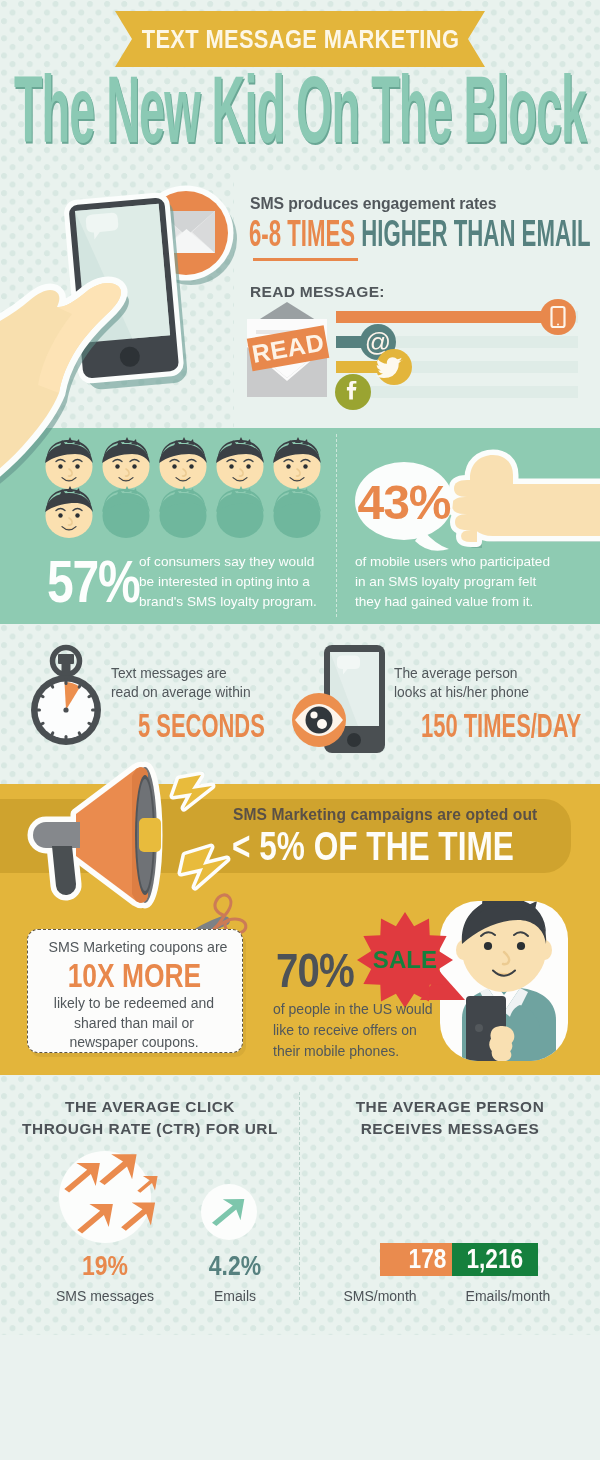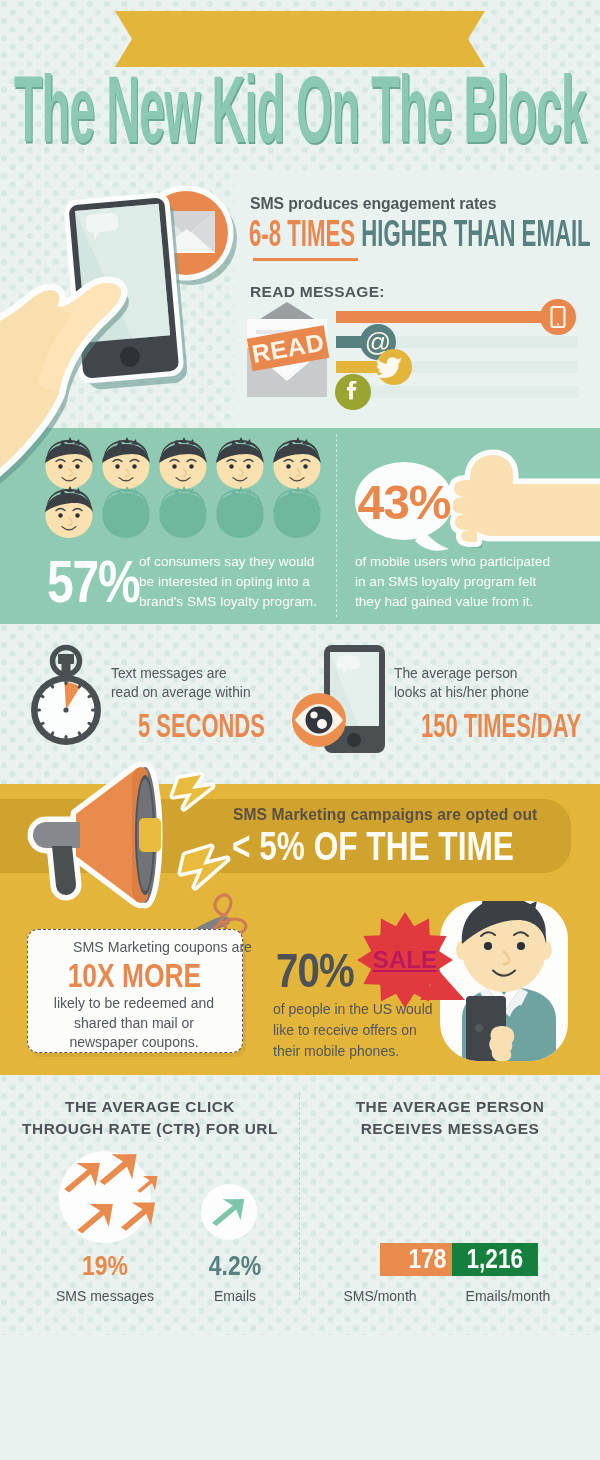--- a/index.html
+++ b/index.html
@@ -52,28 +52,28 @@
   
   #s-yel{top:784px;height:291px;background:#e3b53b;}
   .opt-band{position:absolute;left:-40px;top:799px;width:611px;height:74px;background:#cfa32e;border-radius:27px;}
   .opt-lead{position:absolute;left:233px;top:806px;font-size:15.6px;font-weight:bold;color:#5a5046;letter-spacing:.1px;white-space:nowrap;}
   .opt-stat{position:absolute;left:232px;top:826px;font-size:40px;line-height:40px;font-weight:bold;color:#fefdf8;white-space:nowrap;}
   .opt-stat span{display:inline-block;transform:scaleX(.79);transform-origin:left top;}
   
   .coupon{position:absolute;left:27px;top:929px;width:216px;height:124px;background:#fcfcfb;
     border:1.8px dashed #5e5645;border-radius:11px;box-sizing:border-box;text-align:center;
     box-shadow:3px 4px 0 rgba(120,90,20,.10);}
-  .cp-l1{position:absolute;left:12px;top:9px;width:212px;font-size:14.2px;color:#51575b;text-align:right;}
+  .cp-l1{position:absolute;left:4px;top:9px;width:212px;font-size:14.2px;color:#51575b;}
   .cp-big{position:absolute;left:0;top:28px;width:212px;font-size:33px;line-height:36px;font-weight:bold;color:#e8884c;}
   .cp-big span{display:inline-block;transform:scaleX(.80);transform-origin:center top;}
   .cp-l2{position:absolute;left:14px;top:64px;width:184px;font-size:14px;line-height:19.6px;color:#51575b;}
   .pc-pct{position:absolute;left:276px;top:946px;font-size:49px;line-height:49px;font-weight:bold;color:#4d5257;letter-spacing:-1px;}
   .pc-pct span{display:inline-block;transform:scaleX(.82);transform-origin:left top;}
   .pc-txt{position:absolute;left:273px;top:999px;width:163px;font-size:14px;line-height:21px;color:#51575b;}
-  .sale-txt{position:absolute;left:369px;top:948px;width:72px;text-align:center;font-size:24px;line-height:24px;font-weight:bold;color:#be185d;letter-spacing:.1px;text-decoration:underline;}
+  .sale-txt{position:absolute;left:369px;top:948px;width:72px;text-align:center;font-size:24px;line-height:24px;font-weight:bold;color:#15803d;letter-spacing:.1px;}
   
   #s-ctr{top:1075px;height:260px;background:#e9f2ee;}
   .ctr-h{position:absolute;font-size:15.4px;line-height:21.5px;font-weight:bold;color:#4d5257;
     text-align:center;letter-spacing:.55px;}
   .ctr-h-l{left:10px;top:1096px;width:280px;}
   .ctr-h-r{left:310px;top:1096px;width:280px;}
   .ctr-div{position:absolute;left:299px;top:1092px;width:0;height:208px;border-left:1.6px dashed #b9d3ca;}
   .ctr-num{position:absolute;font-size:28px;line-height:28px;font-weight:bold;text-align:center;}
   .ctr-num span{display:inline-block;transform:scaleX(.82);transform-origin:center top;}
   .ctr-lab{position:absolute;font-size:14px;text-align:center;color:#4d5257;}
@@ -96,20 +96,21 @@
     text-shadow:2.2px 2.2px 0 #6aa795;}
 </style>
 </head>
 <body>
 
 <div class="page">
 
   <div class="sec" id="s-head">
     <div class="dots"></div>
     <div class="ribbon"></div>
+    <div class="ribbon-label"><span>TEXT MESSAGE MARKETING</span></div>
     <div class="maintitle">
         <span>The New Kid On The Block</span>
       </div>
   </div>
 
   <div class="sec" id="s-eng">
     <div class="dots"></div>
   </div>
 
   <div class="sec" id="s-loy"></div>

